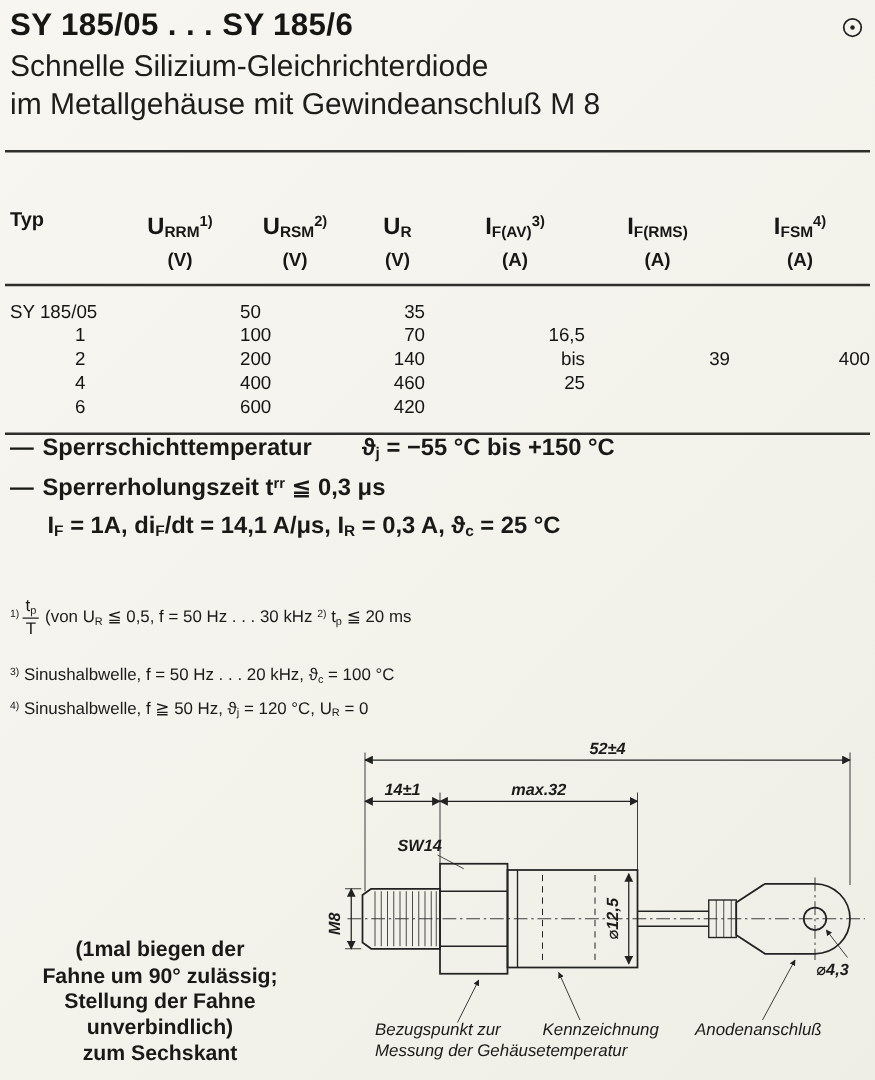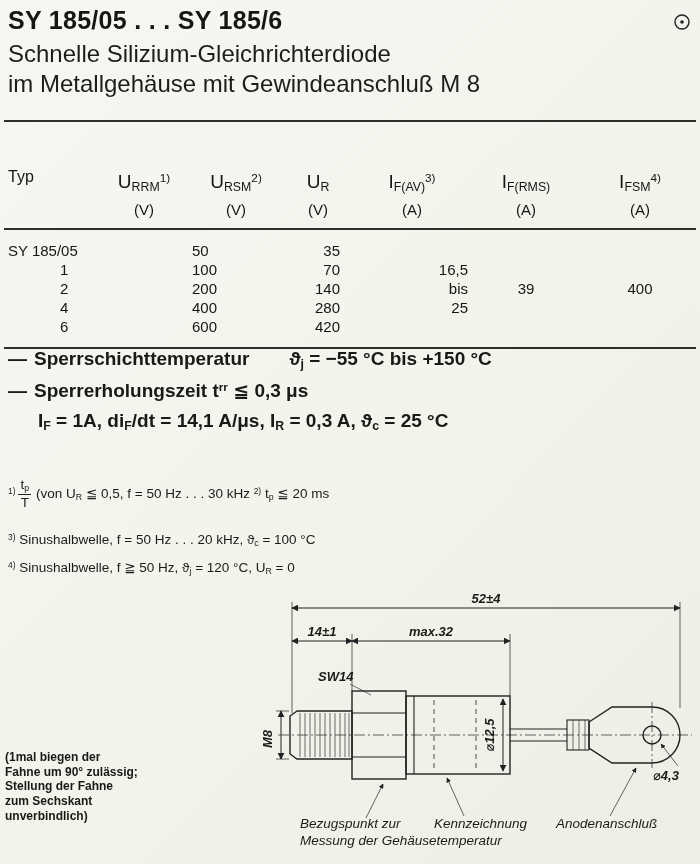--- a/index.html
+++ b/index.html
@@ -9,33 +9,33 @@
     font-family:"Liberation Sans","DejaVu Sans",sans-serif;
     color:#161614; overflow:hidden;
   }
   .title { position:absolute; top:6px; left:8px; font-size:25px; font-weight:bold; letter-spacing:.3px; }
   .regmark { position:absolute; top:12px; right:8px; width:20px; height:20px; }
   .sub { position:absolute; left:8px; font-size:24px; font-weight:normal; color:#1d1d1b; }
   .sub1 { top:40px; } .sub2 { top:70px; }
   .rule-top { position:absolute; top:120px; left:4px; width:692px; height:2px; background:#2e2e2b; }
 
   table.tbl { position:absolute; top:150px; left:4px; width:692px; border-collapse:collapse; table-layout:fixed; }
-  .tbl th { font-weight:normal; vertical-align:top; text-align:center; padding:18px 0 10px; border-bottom:2px solid #2e2e2b; }
+  .tbl th { font-weight:bold; vertical-align:top; text-align:center; padding:18px 0 10px; border-bottom:2px solid #2e2e2b; }
   .tbl th.typ { text-align:left; padding-left:4px; font-size:16px; }
   .hsym { font-size:19px; line-height:20px; white-space:nowrap; }
   .unit { display:block; font-size:15px; margin-top:4px; }
   .tbl td { font-size:15px; padding:1px 0; white-space:nowrap; }
   .tbl tbody tr:first-child td { padding-top:12px; }
   .tbl tbody tr:last-child td { padding-bottom:12px; border-bottom:2px solid #2e2e2b; }
   td.typ { text-align:left; padding-left:4px; }
   td.ind { padding-left:56px; }
   td.c2 { padding-right:28px; }
   td.c3 { text-align:right; padding-right:16px; }
   td.c4 { text-align:right; padding-left:44px; }
-  td.c5, td.c6 { text-align:center; }
+  td.c5, td.c6 { text-align:right; }
 
   .sb { font-size:.65em; vertical-align:-.22em; }
   .sp { font-size:.62em; vertical-align:.5em; }
 
   .notes { position:absolute; top:348px; left:8px; font-size:19px; font-weight:bold; color:#191917; }
   .nline { height:31px; white-space:nowrap; }
   .dash { display:inline-block; width:26px; }
   .gap { margin-left:40px; }
   .indent4 { margin-left:30px; }
 
@@ -51,21 +51,21 @@
   .dl { stroke:#222; stroke-width:1; fill:none; }
   .xl { stroke:#222; stroke-width:.7; fill:none; }
   .ol { stroke:#222; stroke-width:1.4; fill:none; }
   .ml { stroke:#222; stroke-width:1.1; fill:none; }
   .tl { stroke:#222; stroke-width:.65; fill:none; }
   .dsh { stroke:#222; stroke-width:.8; fill:none; stroke-dasharray:5 4; }
   .cl  { stroke:#222; stroke-width:.7; fill:none; stroke-dasharray:11 3 2 3; }
   .dim { font:italic bold 13px "Liberation Sans","DejaVu Sans",sans-serif; fill:#1b1b19; }
   .lbl { font:italic 13.5px "Liberation Sans","DejaVu Sans",sans-serif; fill:#1b1b19; }
 
-  .sidenote { position:absolute; top:750px; left:5px; width:210px; font-size:12px; font-weight:bold; line-height:1.22; color:#191917; }
+  .sidenote { position:absolute; top:750px; left:23px; width:210px; font-size:17px; font-weight:bold; line-height:1.22; color:#191917;text-align:center; }
 </style>
 </head>
 <body>
 
 <div class="page">
 
   <div class="title">SY 185/05 . . . SY 185/6</div>
 
   <svg class="regmark" viewBox="0 0 20 20">
     <circle cx="10" cy="10" r="7" fill="none" stroke="#222" stroke-width="1.4"></circle>
@@ -141,21 +141,21 @@
         <td class="c2">200</td>
         <td class="c3">140</td>
         <td class="c4">bis</td>
         <td class="c5">39</td>
         <td class="c6">400</td>
       </tr>
       <tr>
         <td class="typ ind">4</td>
         <td class="c1"></td>
         <td class="c2">400</td>
-        <td class="c3">280</td>
+        <td class="c3">460</td>
         <td class="c4">25</td>
         <td class="c5"></td>
         <td class="c6"></td>
       </tr>
       <tr>
         <td class="typ ind">6</td>
         <td class="c1"></td>
         <td class="c2">600</td>
         <td class="c3">420</td>
         <td class="c4"></td>
@@ -289,17 +289,17 @@
     <g>
       <line class="xl" x1="610" y1="224" x2="636" y2="176" marker-end="url(#arr)"></line>
       <text class="lbl" x="556" y="236">Anodenanschluß</text>
     </g>
   </svg>
 
   <div class="sidenote">
     <div>(1mal biegen der</div>
     <div>Fahne um 90° zulässig;</div>
     <div>Stellung der Fahne</div>
+    <div>unverbindlich)</div>
     <div>zum Sechskant</div>
-    <div>unverbindlich)</div>
   </div>
 
 </div>
 
 </body></html>

